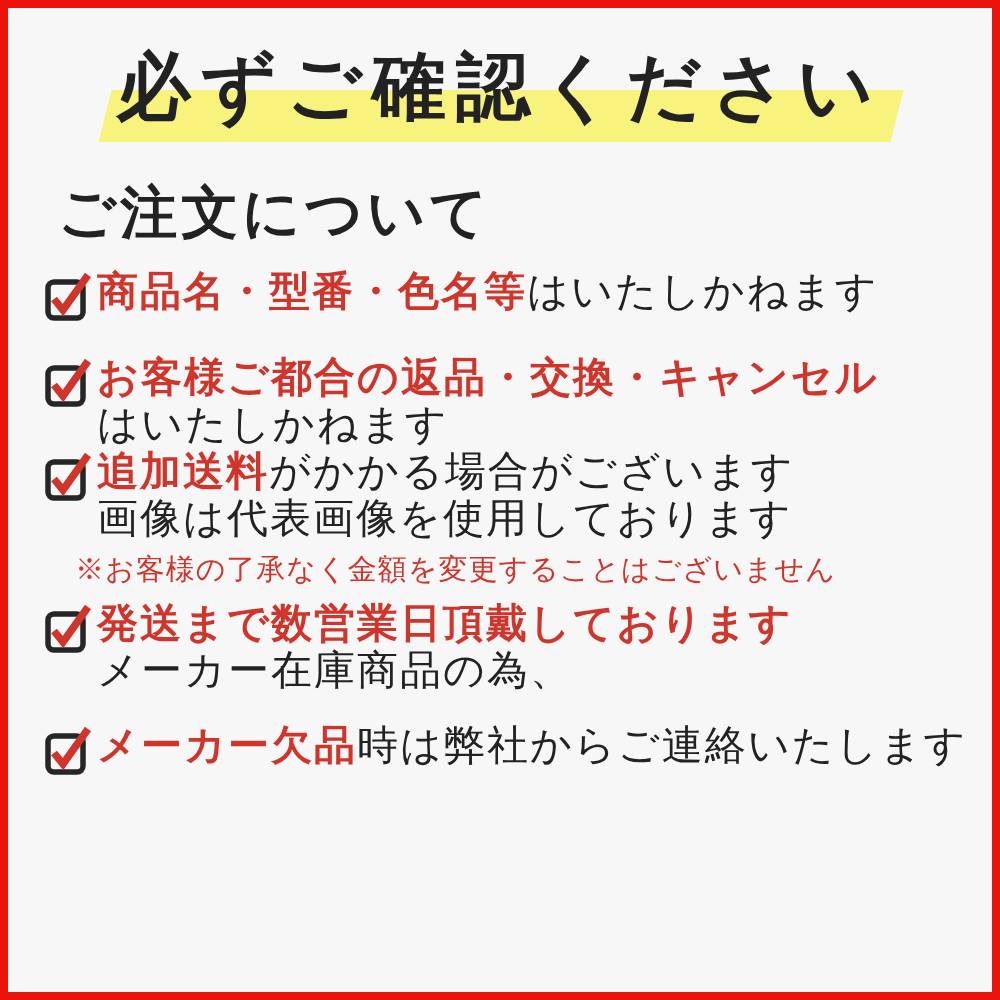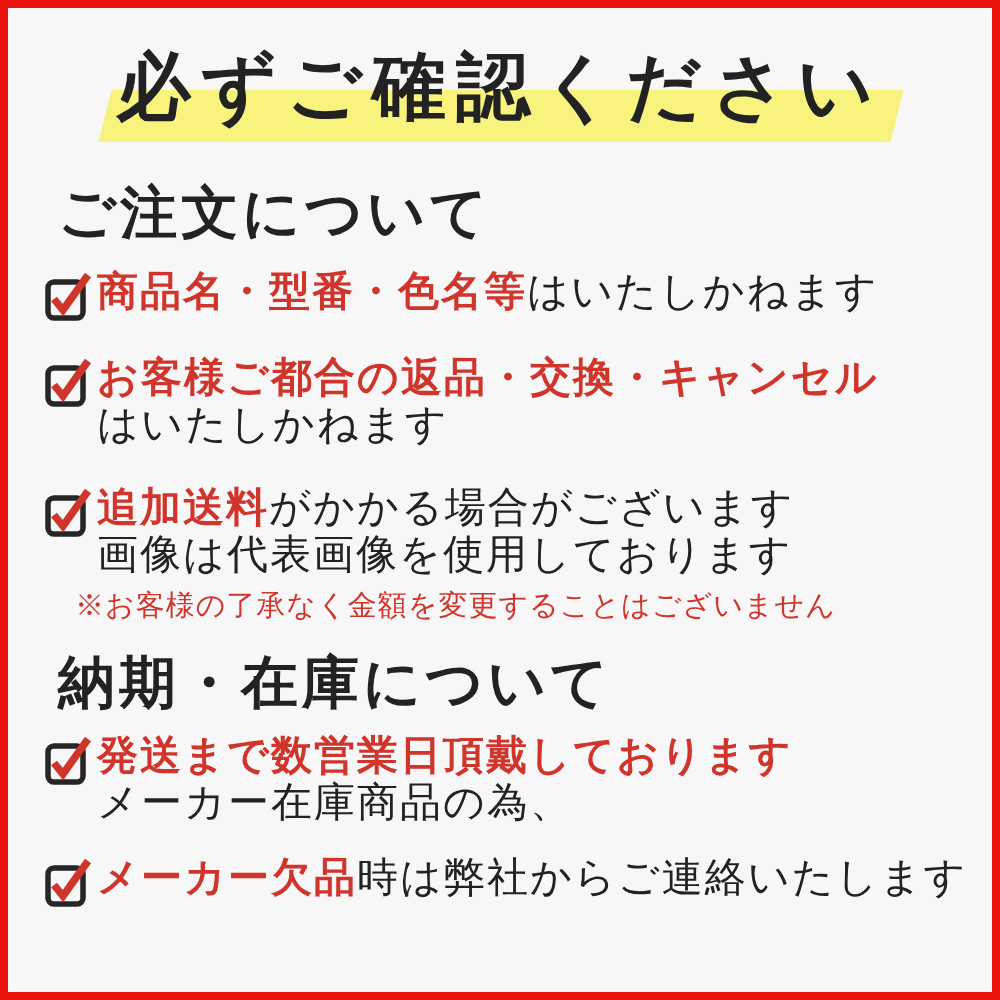--- a/index.html
+++ b/index.html
@@ -80,21 +80,21 @@
     line-height:34px;
     letter-spacing:1px;
     color:var(--text-red);
     font-weight:normal;
     margin-top:10px;
     margin-left:-22px;
     white-space:nowrap;
   }
   .item.i1{ margin-top:20px; }
   .item.i2{ margin-top:32px; }
-  .item.i3{ margin-top:36px; }
+  .item.i3{ }
   .item.i4{ margin-top:14px; }
   .item.i5{ margin-top:28px; }
   .line{ white-space:nowrap; }
 </style>
 </head>
 <body>
 
 <div class="frame">
 
   <div class="title-row">
@@ -142,21 +142,20 @@
       <div class="line">
         <span class="seg red">追加送料</span><span class="seg">がかかる場合がございます</span>
       </div>
       <div class="line">
         <span class="seg">画像は代表画像を使用しております</span>
       </div>
       <div class="note">※お客様の了承なく金額を変更することはございません</div>
     </div>
   </div>
 
-  <div class="section-heading h2">納期・在庫について</div>
 
   <div class="item i4">
     <svg class="checkbox" viewBox="0 0 46 50" xmlns="http://www.w3.org/2000/svg">
       <rect x="4" y="11" width="35" height="36" rx="6" fill="none" stroke="var(--checkbox-black)" stroke-width="5.5"></rect>
       <path d="M10 28 L19 39 L44 4" fill="none" stroke="var(--text-red)" stroke-width="7.5" stroke-linejoin="miter"></path>
     </svg>
     <div class="text">
       <div class="line">
         <span class="seg red">発送まで数営業日頂戴しております</span>
       </div>

